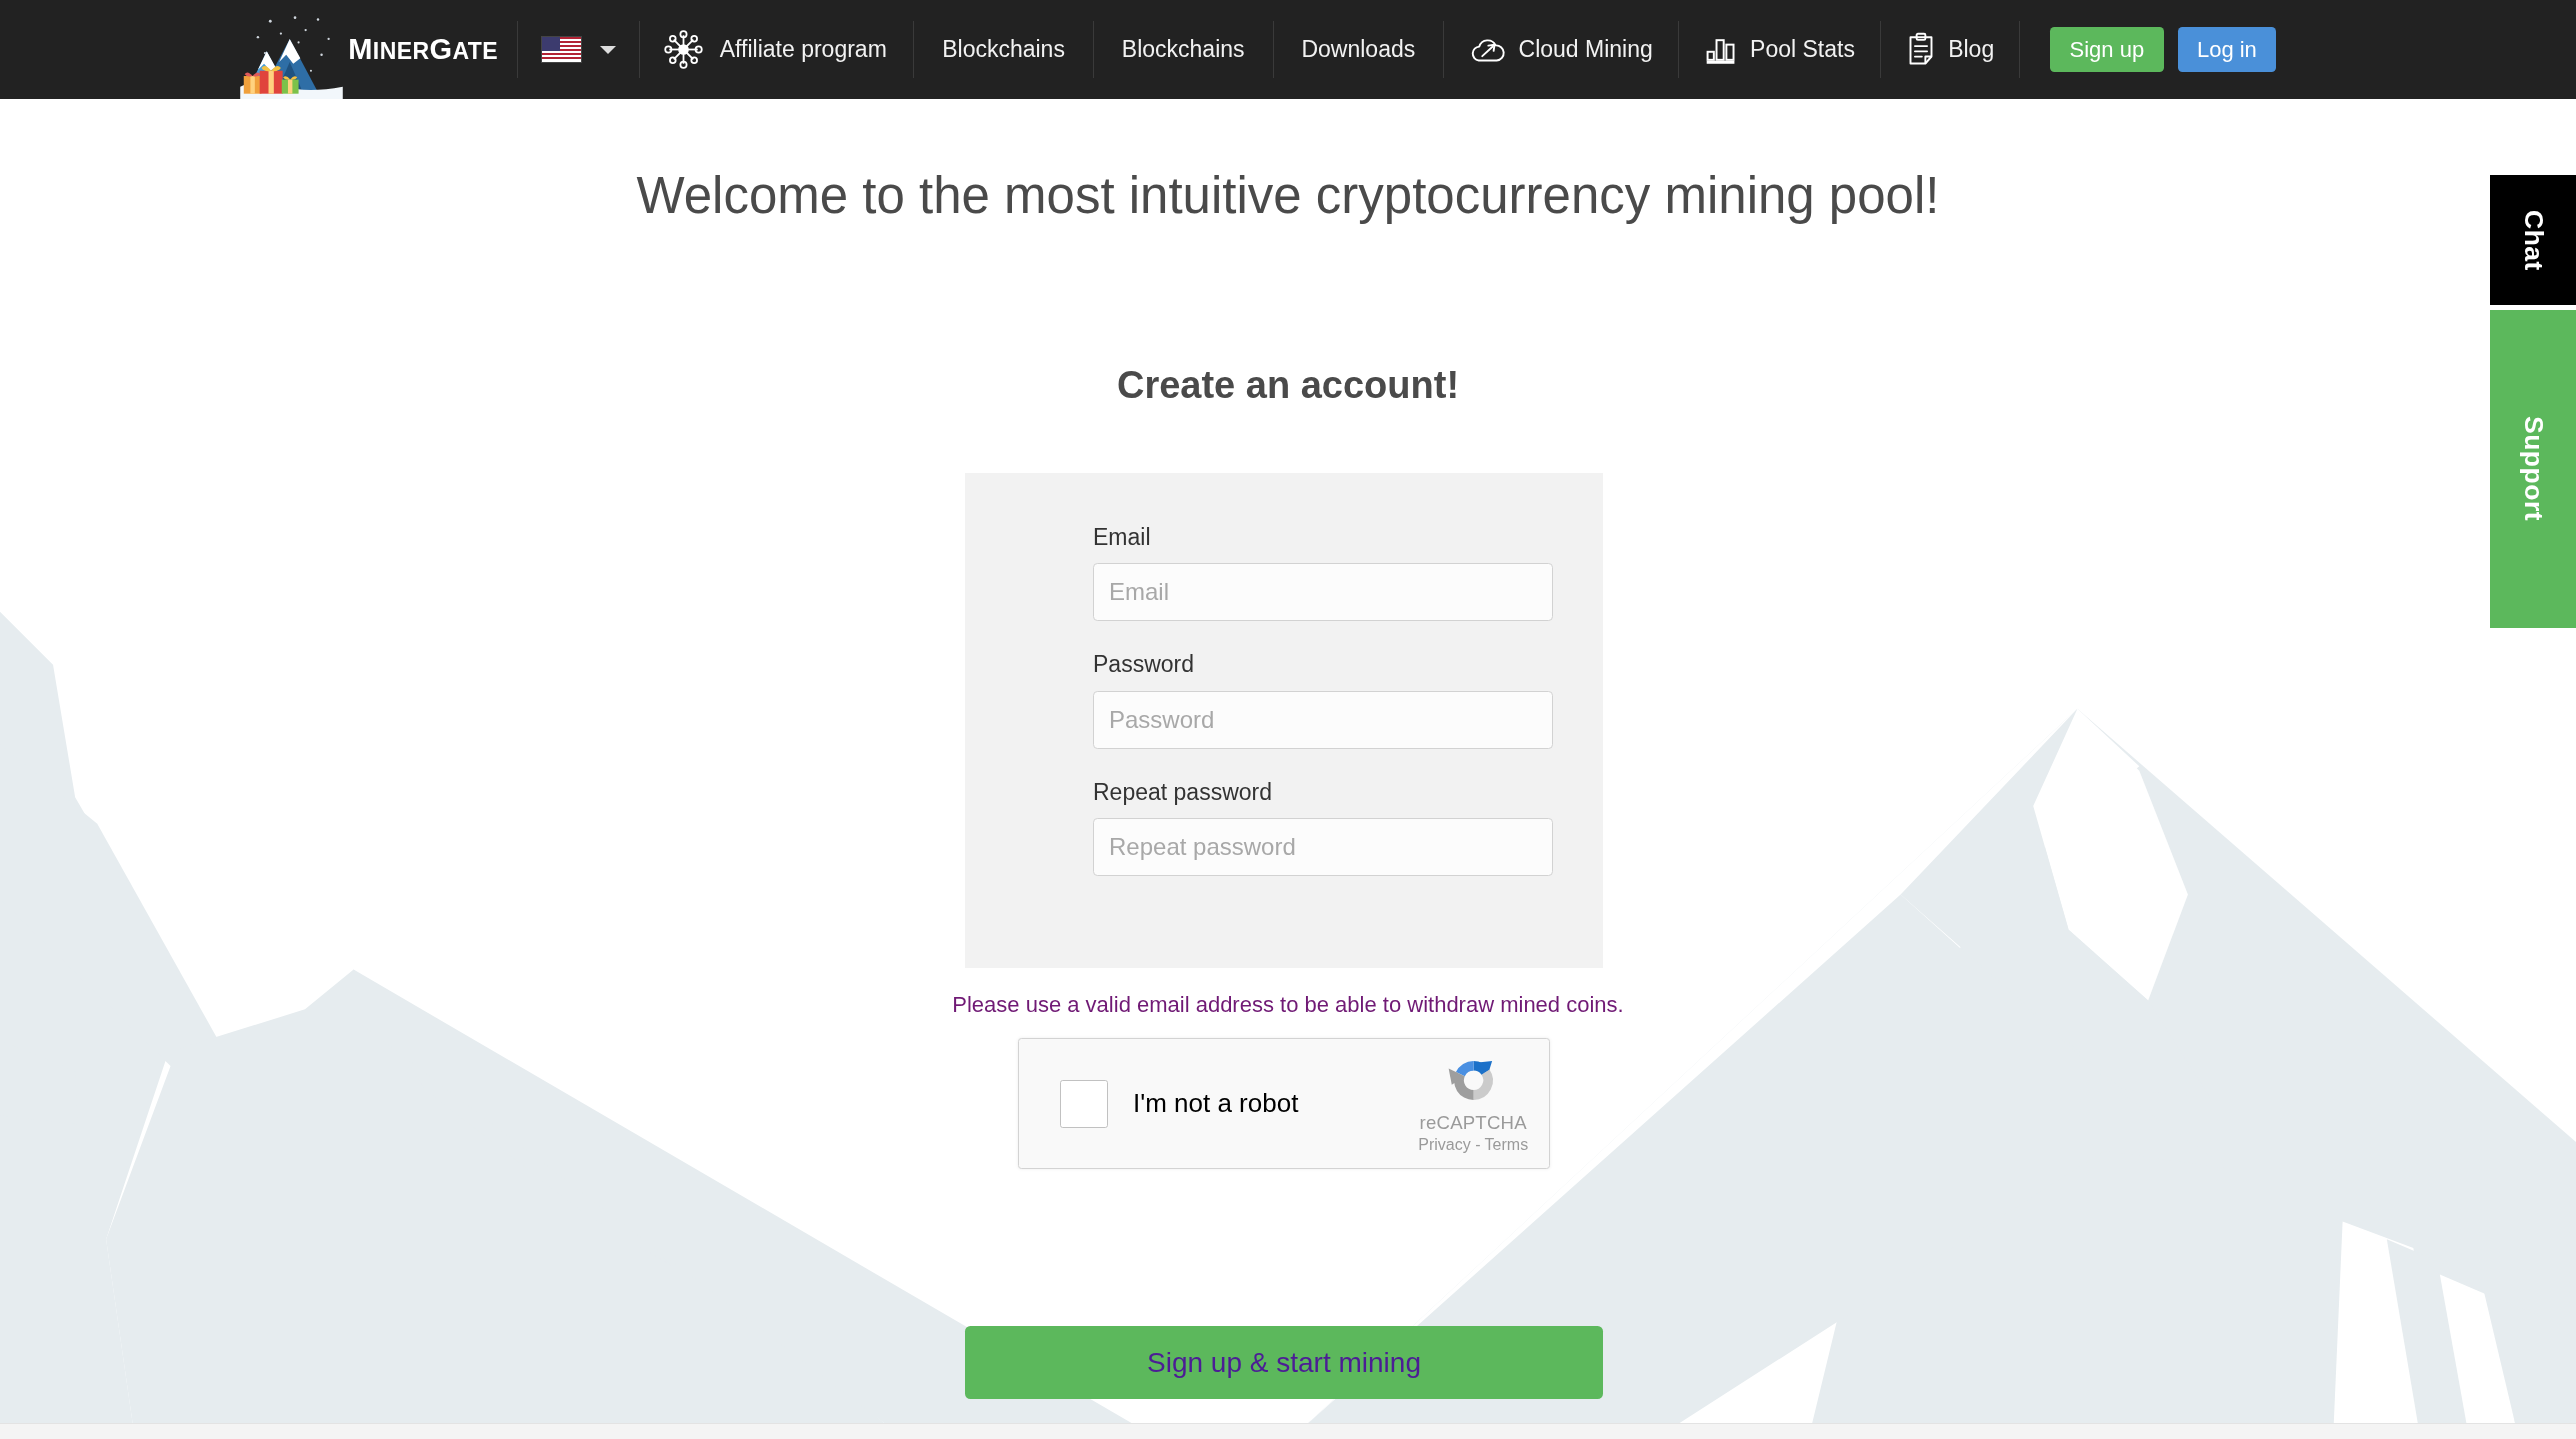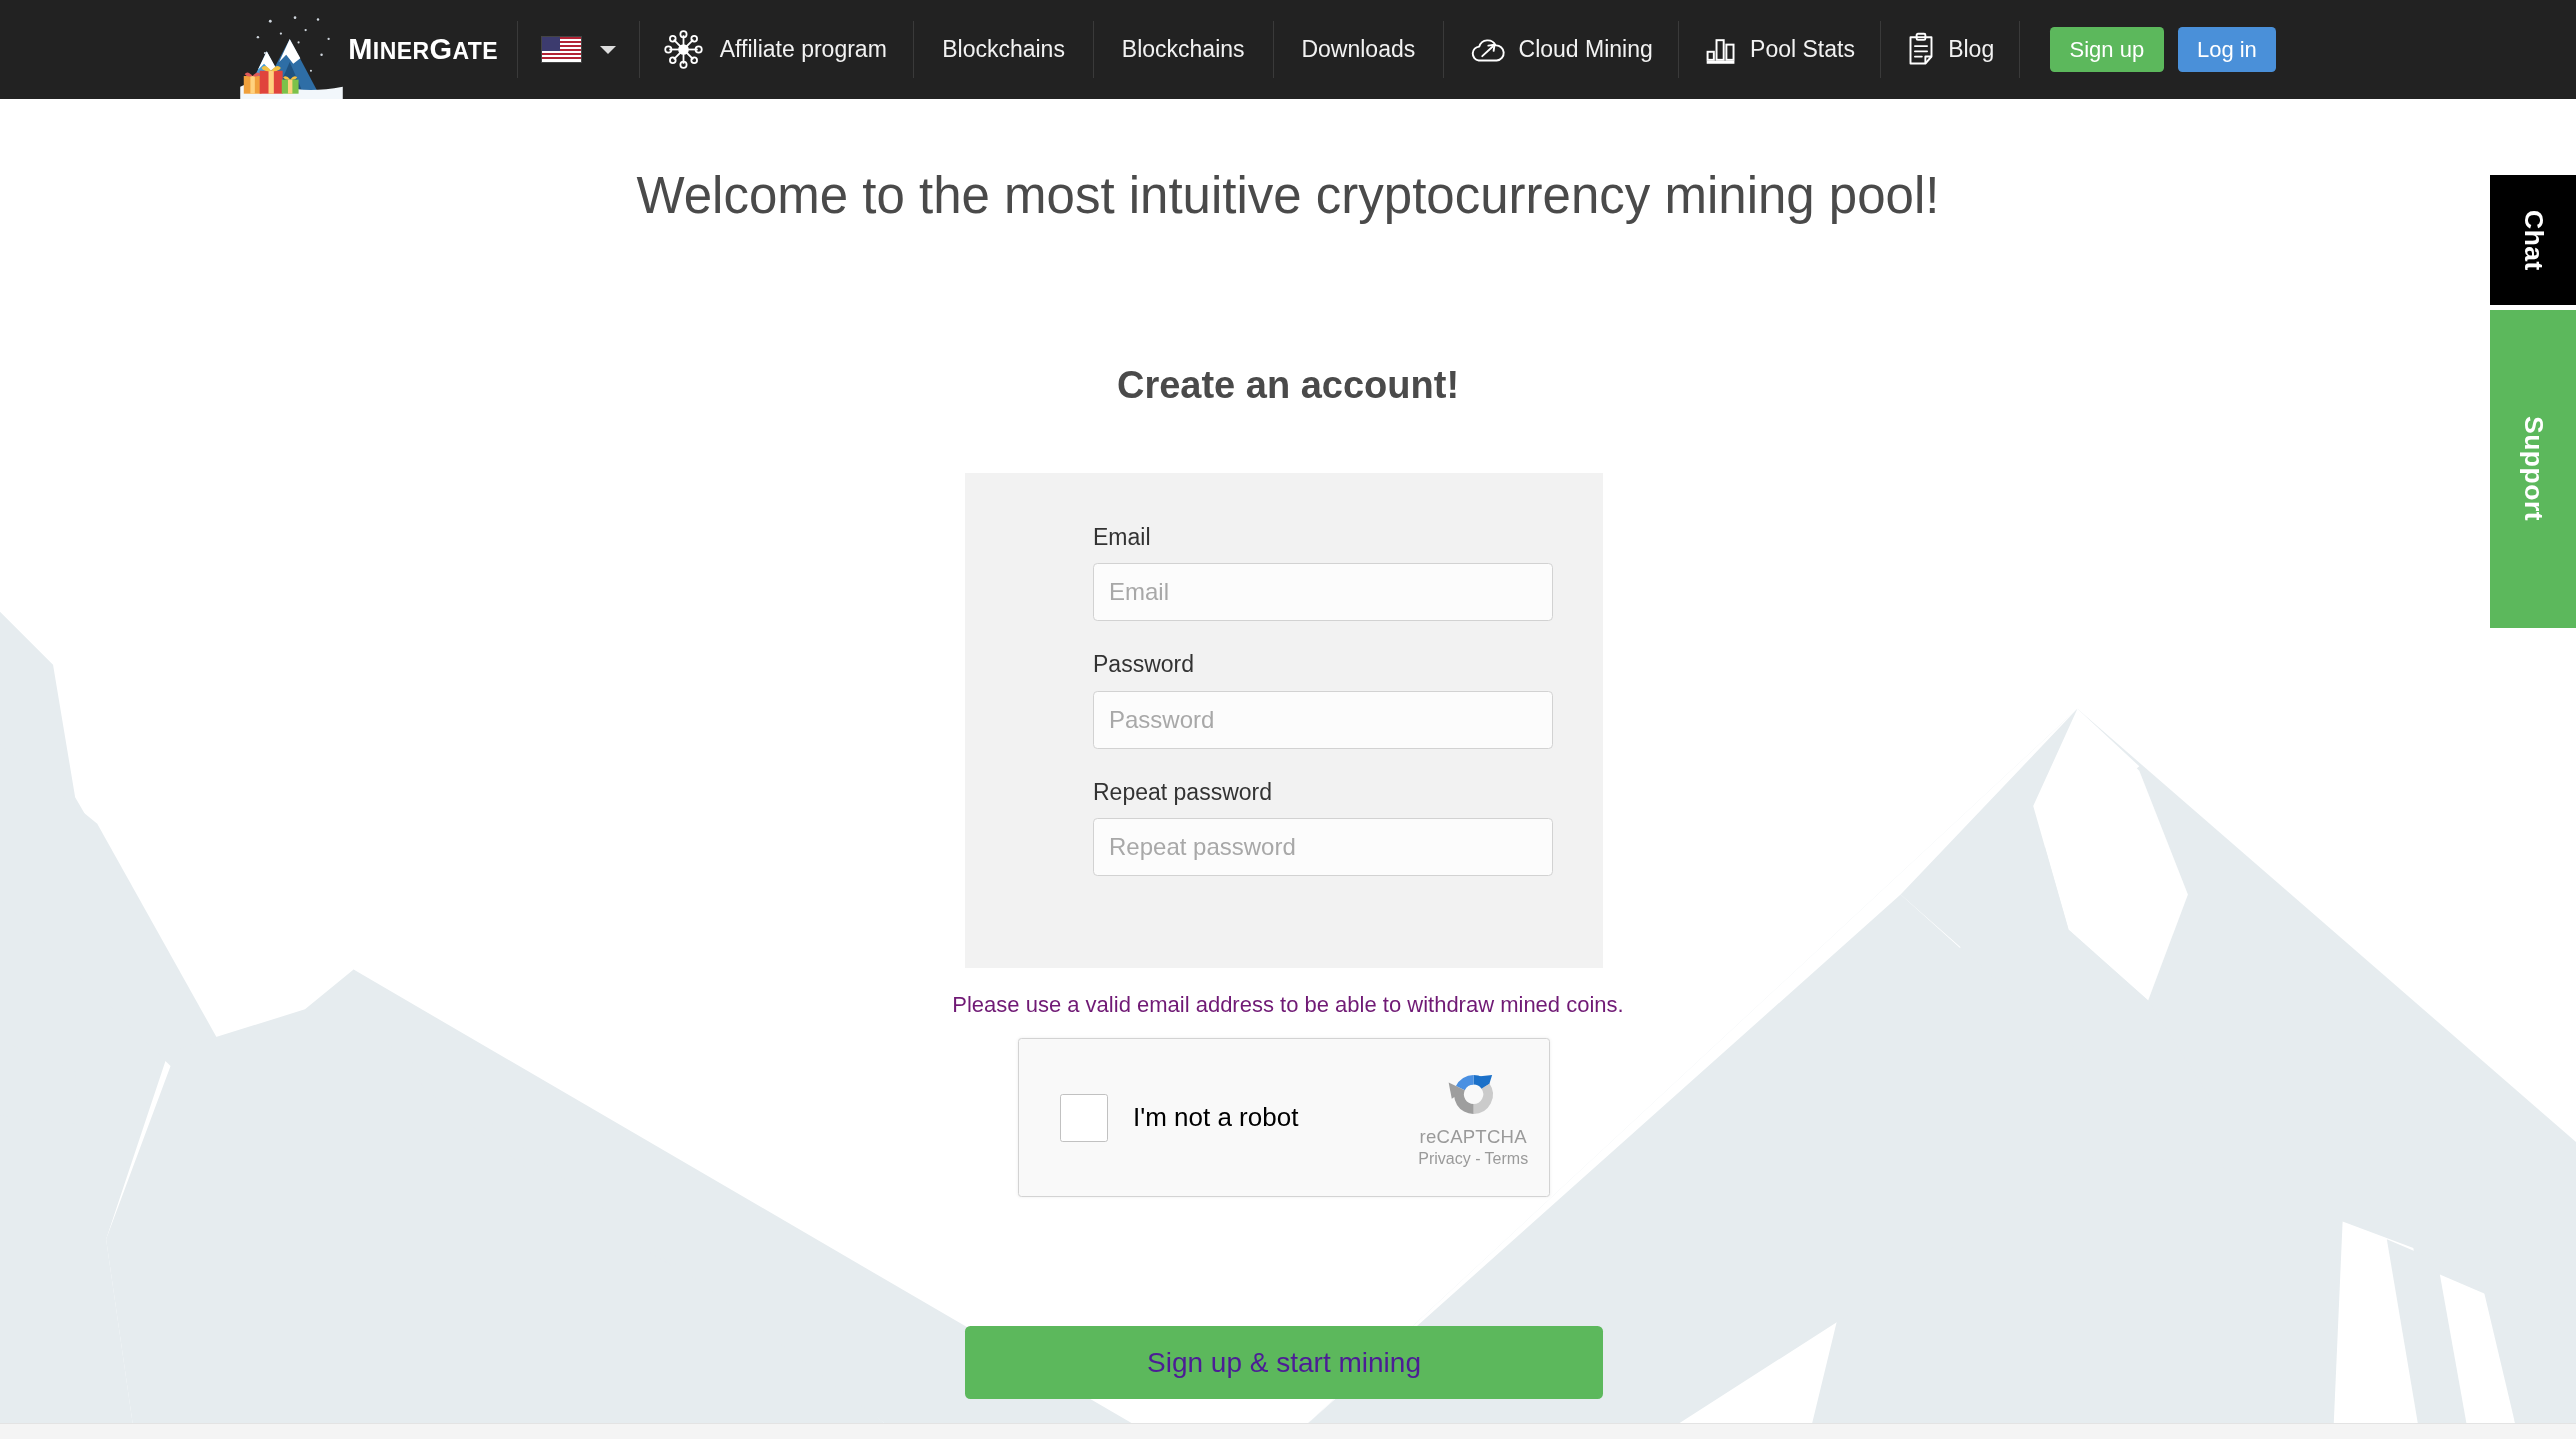--- a/index.html
+++ b/index.html
@@ -216,21 +216,21 @@
     font-size: 22px;
     color: #701a75;
   }
 
   
   .recaptcha {
     position: absolute;
     top: 939px;
     left: 1018px;
     width: 532px;
-    height: 159px;
+    height: 131px;
     background: #f9f9f9;
     border: 0.9px solid #d3d3d3;
     border-radius: 3.5px;
     box-shadow: 0 0 3.5px rgba(0,0,0,0.08);
     display: flex;
     align-items: center;
   }
   .rc-check {
     width: 48px; height: 48px;
     background: #ffffff;

